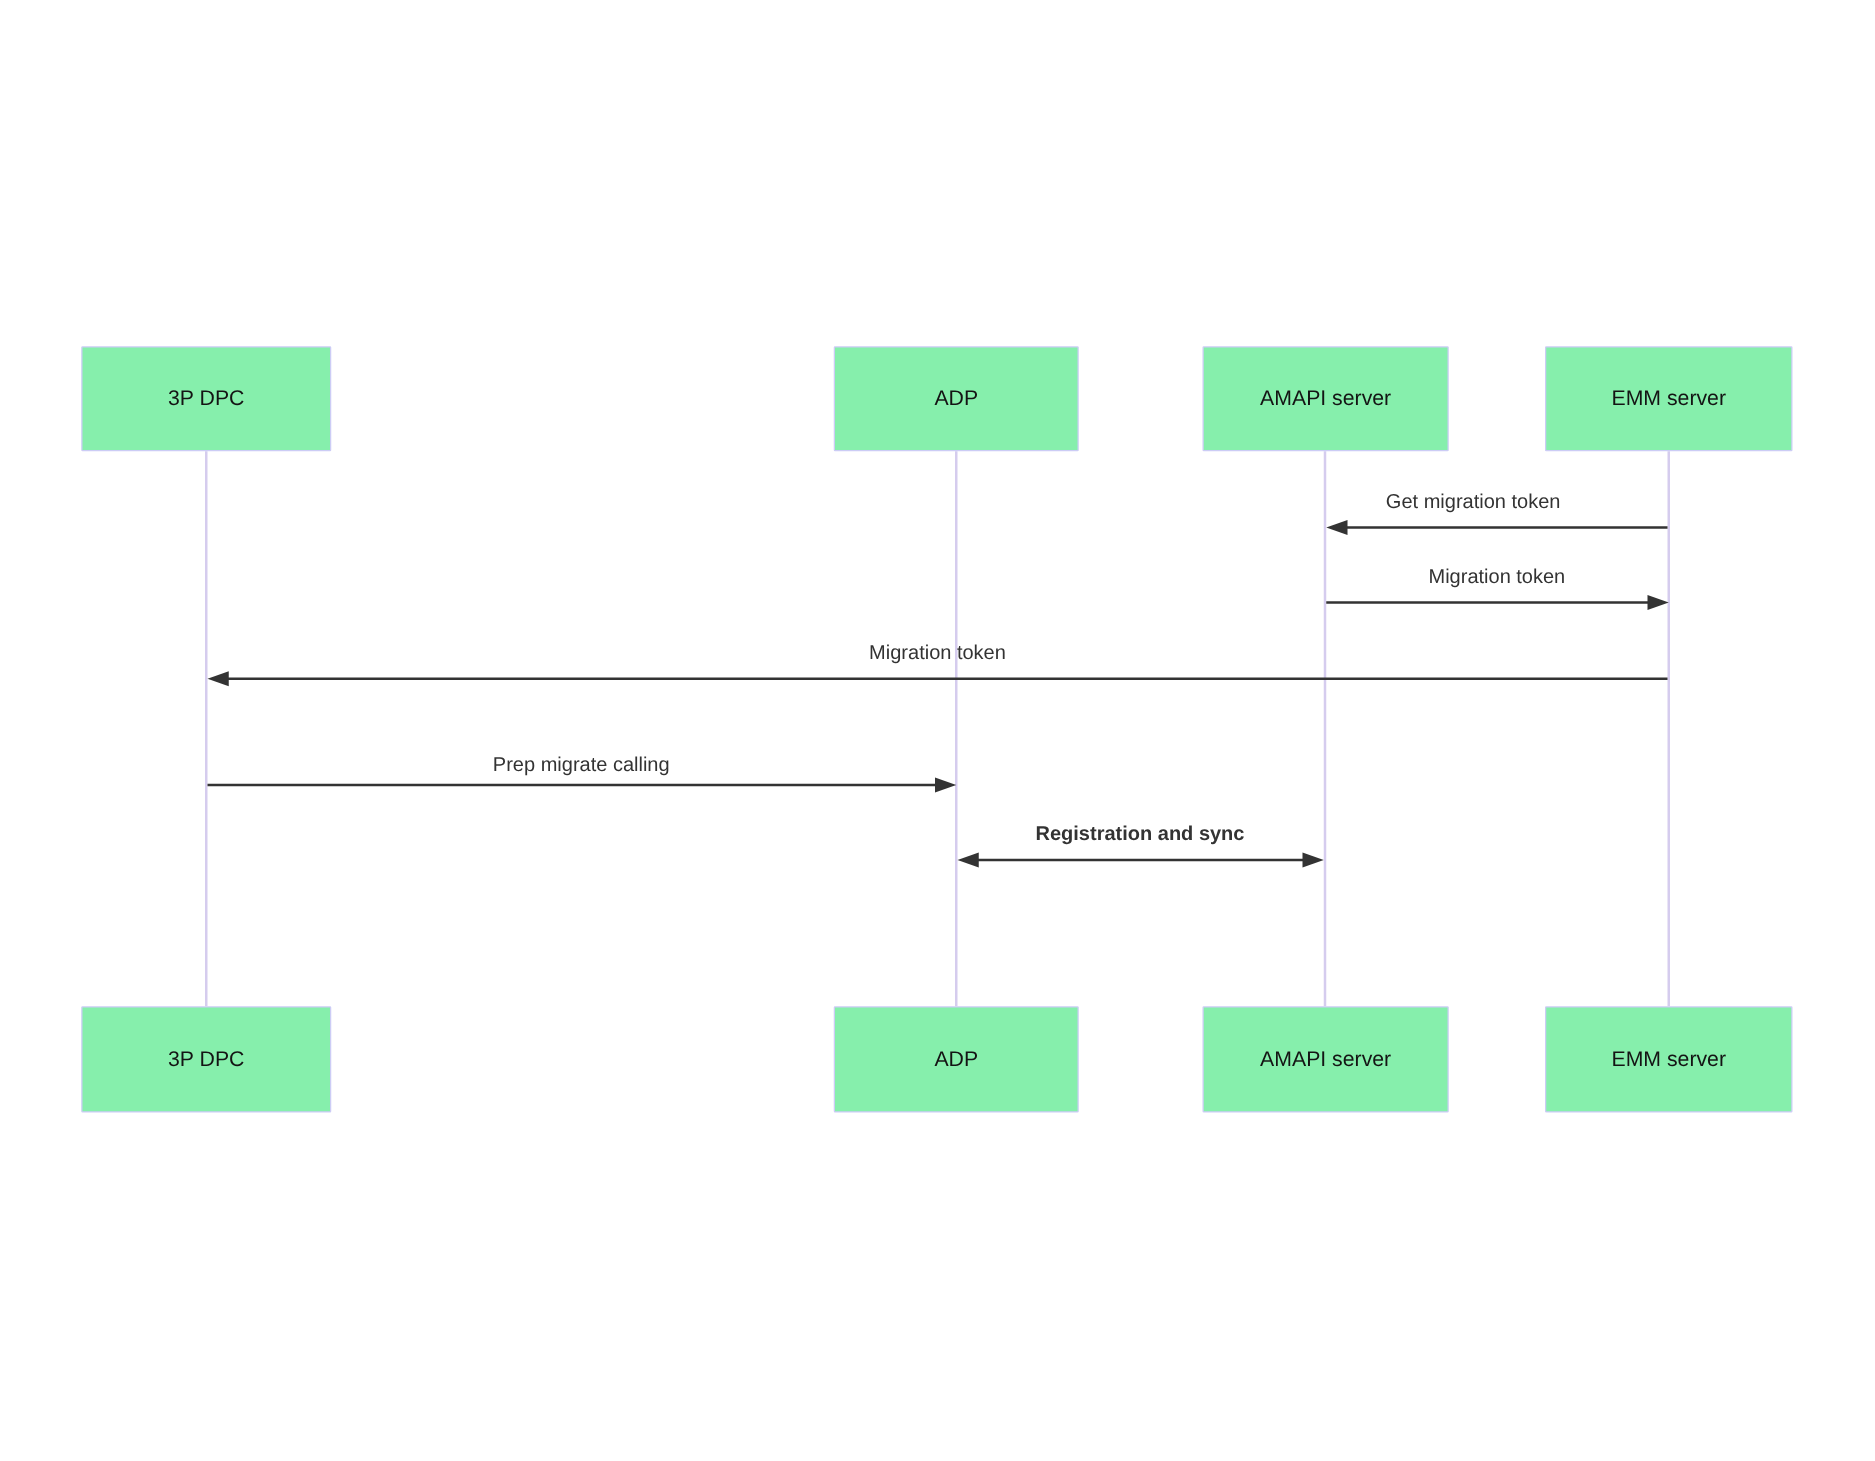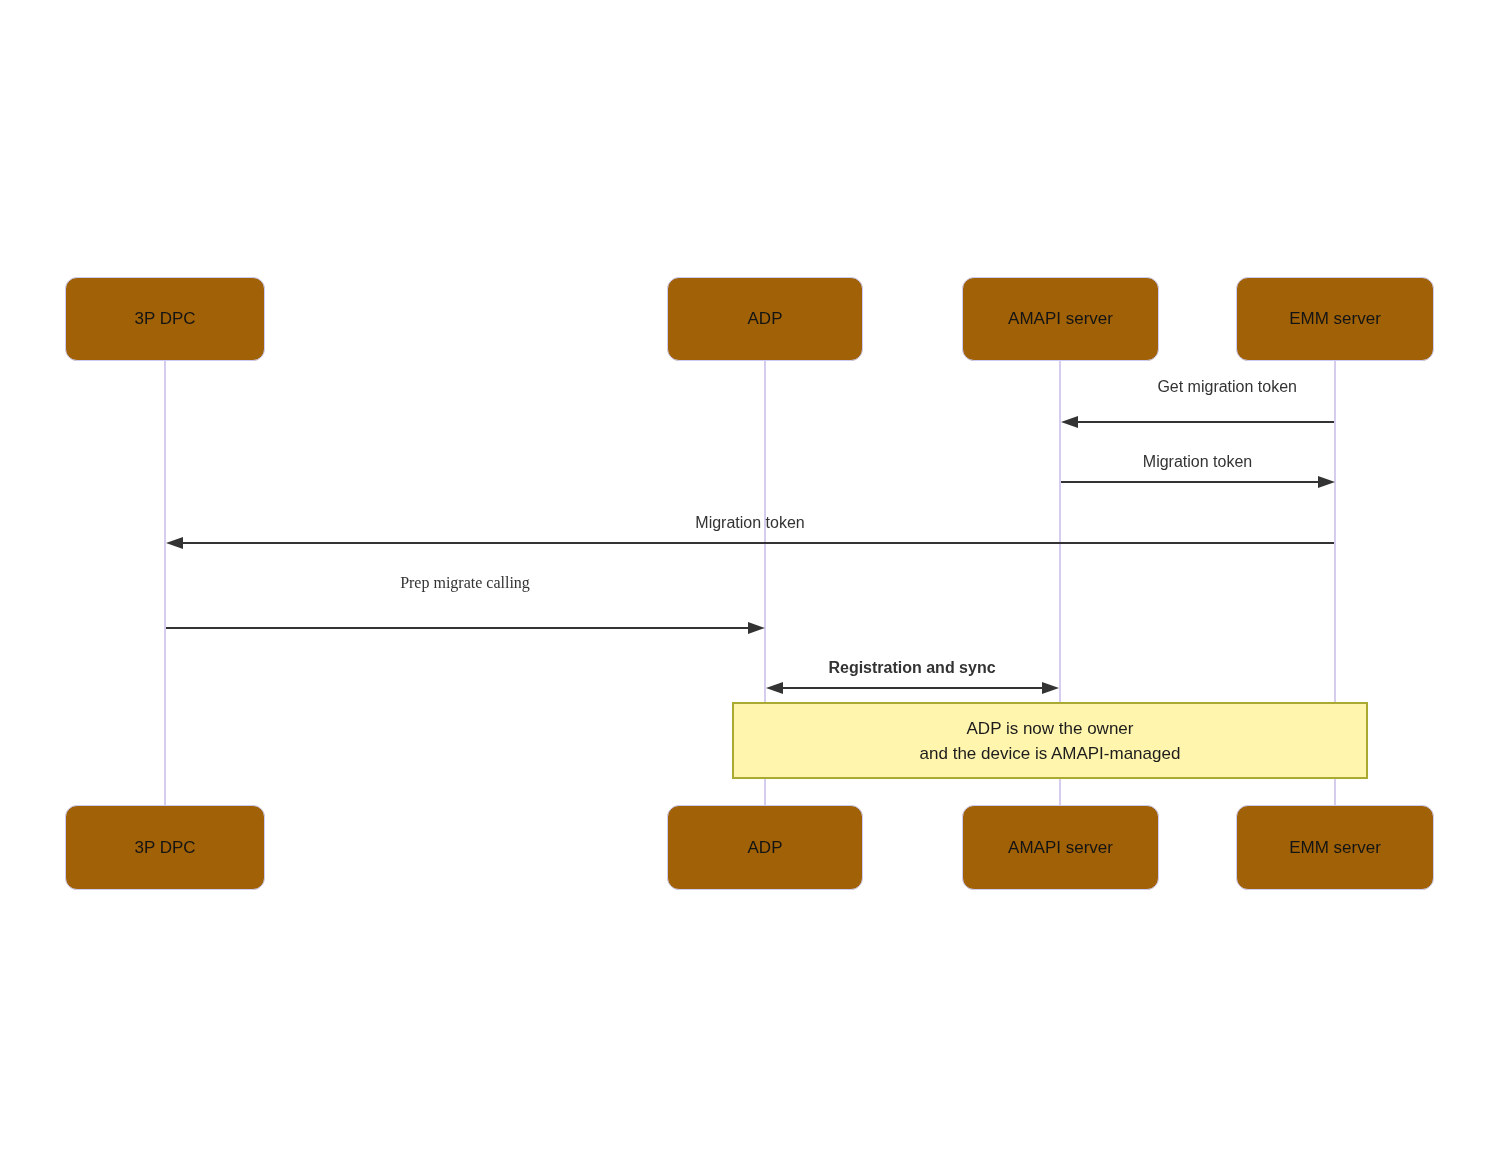--- a/index.html
+++ b/index.html
@@ -18,23 +18,23 @@
     position: absolute;
     top: 361px;
     height: 444px;
     width: 2px;
     background: #d5ccee;
   }
 
   .actor {
     position: absolute;
     height: 84px;
-    background: #a16207;
+    background: #86efac;
     border: 1px solid #ccccf5;
-    border-radius: 12px;
+    border-radius: 1px;
     display: flex;
     align-items: center;
     justify-content: center;
     font-size: 17px;
     color: #141414;
   }
   .actor.bottom { height: 85px; }
 
   .msg-label {
     position: absolute;
@@ -95,47 +95,43 @@
   <div class="actor top" style="left:667px; top:277px; width:196px;">
     <span>ADP</span>
   </div>
   <div class="actor top" style="left:962px; top:277px; width:197px;">
     <span>AMAPI server</span>
   </div>
   <div class="actor top" style="left:1236px; top:277px; width:198px;">
     <span>EMM server</span>
   </div>
 
-  <div class="msg-label" style="left:1060px; top:376px; width:237px;text-align:right;">Get migration token</div>
+  <div class="msg-label" style="left:1060px; top:391px; width:237px;">Get migration token</div>
   <div class="arrow-line" style="left:1070px; top:421px; width:264px;"></div>
   <div class="arrowhead left" style="left:1061px; top:416px;"></div>
 
   <div class="msg-label" style="left:1060px; top:451px; width:275px;">Migration token</div>
   <div class="arrow-line" style="left:1061px; top:481px; width:258px;"></div>
   <div class="arrowhead right" style="left:1318px; top:476px;"></div>
 
   <div class="msg-label" style="left:400px; top:512px; width:700px;">Migration token</div>
   <div class="arrow-line" style="left:176px; top:542px; width:1158px;"></div>
   <div class="arrowhead left" style="left:166px; top:537px;"></div>
 
-  <div class="msg-label two-line" style="left:115px; top:571px; width:700px;font-family:Liberation Serif, serif;">
+  <div class="msg-label two-line" style="left:115px; top:601px; width:700px;">
     <div>Prep migrate calling</div>
   </div>
   <div class="arrow-line" style="left:166px; top:627px; width:584px;"></div>
   <div class="arrowhead right" style="left:748px; top:622px;"></div>
 
   <div class="msg-label" style="left:762px; top:657px; width:300px;font-weight:bold;">Registration and sync</div>
   <div class="arrow-line" style="left:776px; top:687px; width:273px;"></div>
   <div class="arrowhead left" style="left:766px; top:682px;"></div>
   <div class="arrowhead right" style="left:1042px; top:682px;"></div>
 
-  <div class="note">
-    <div>ADP is now the owner</div>
-    <div>and the device is AMAPI-managed</div>
-  </div>
 
   <div class="actor bottom" style="left:65px; top:805px; width:200px;">
     <span>3P DPC</span>
   </div>
   <div class="actor bottom" style="left:667px; top:805px; width:196px;">
     <span>ADP</span>
   </div>
   <div class="actor bottom" style="left:962px; top:805px; width:197px;">
     <span>AMAPI server</span>
   </div>

